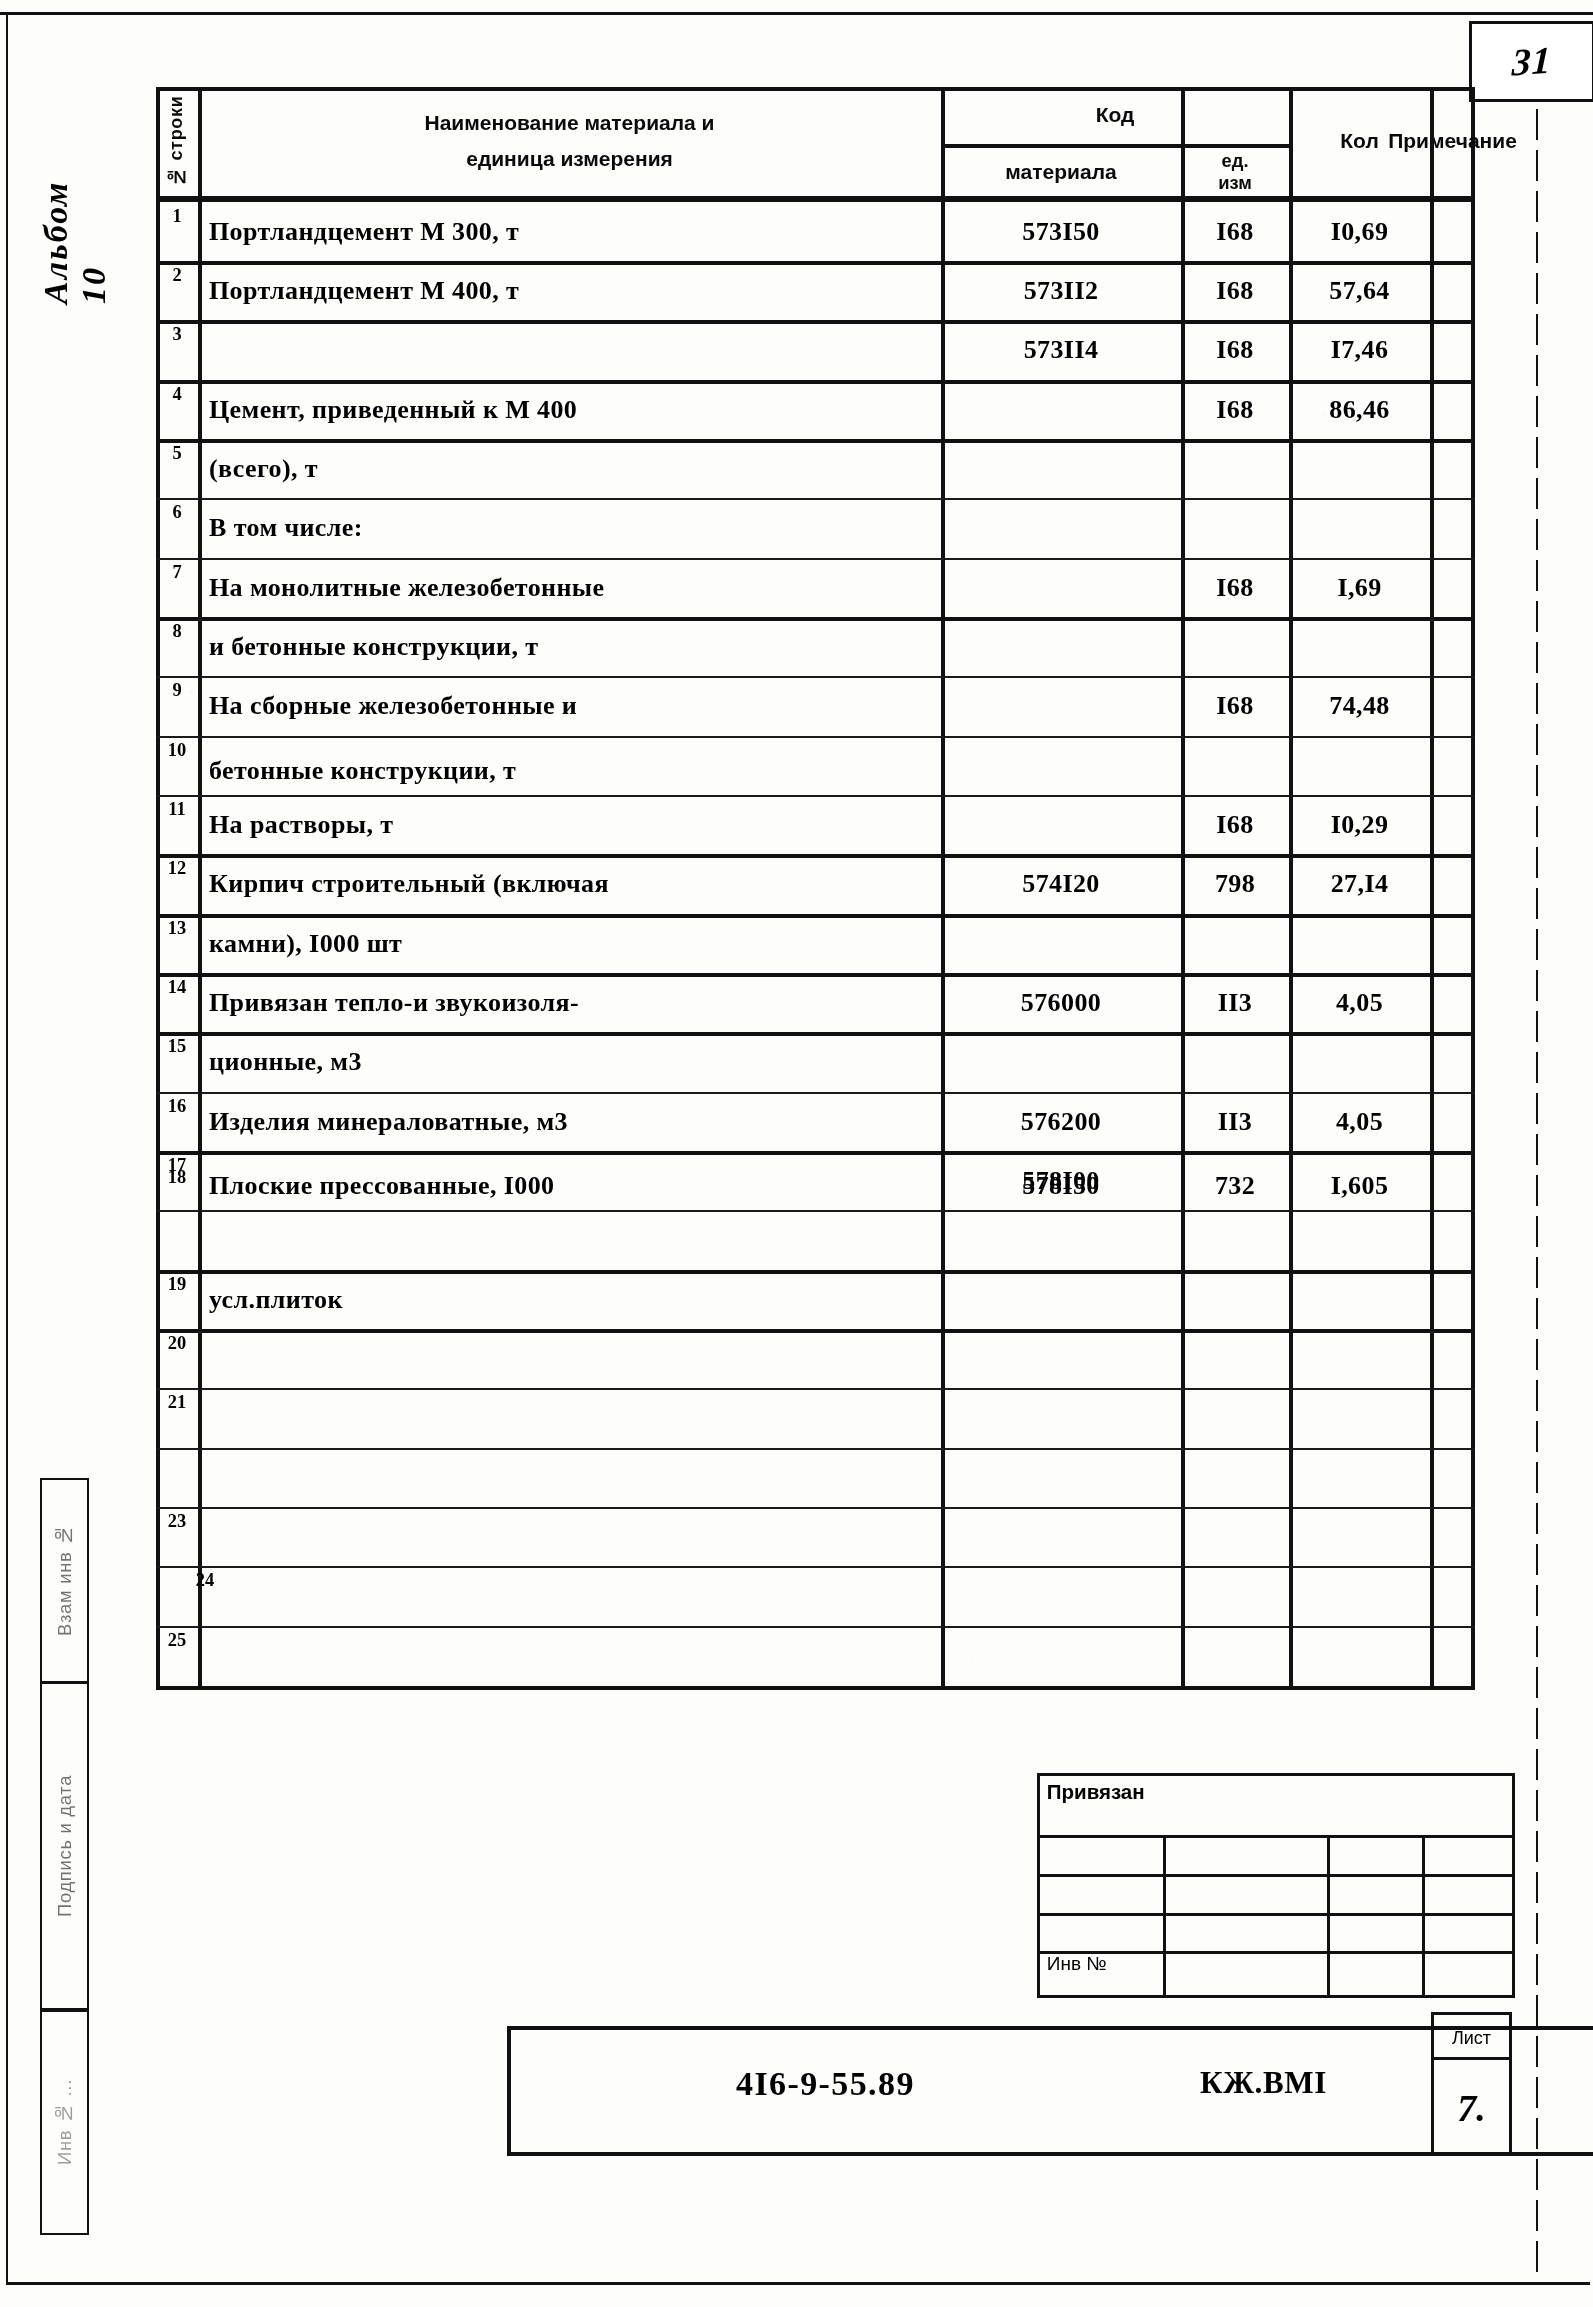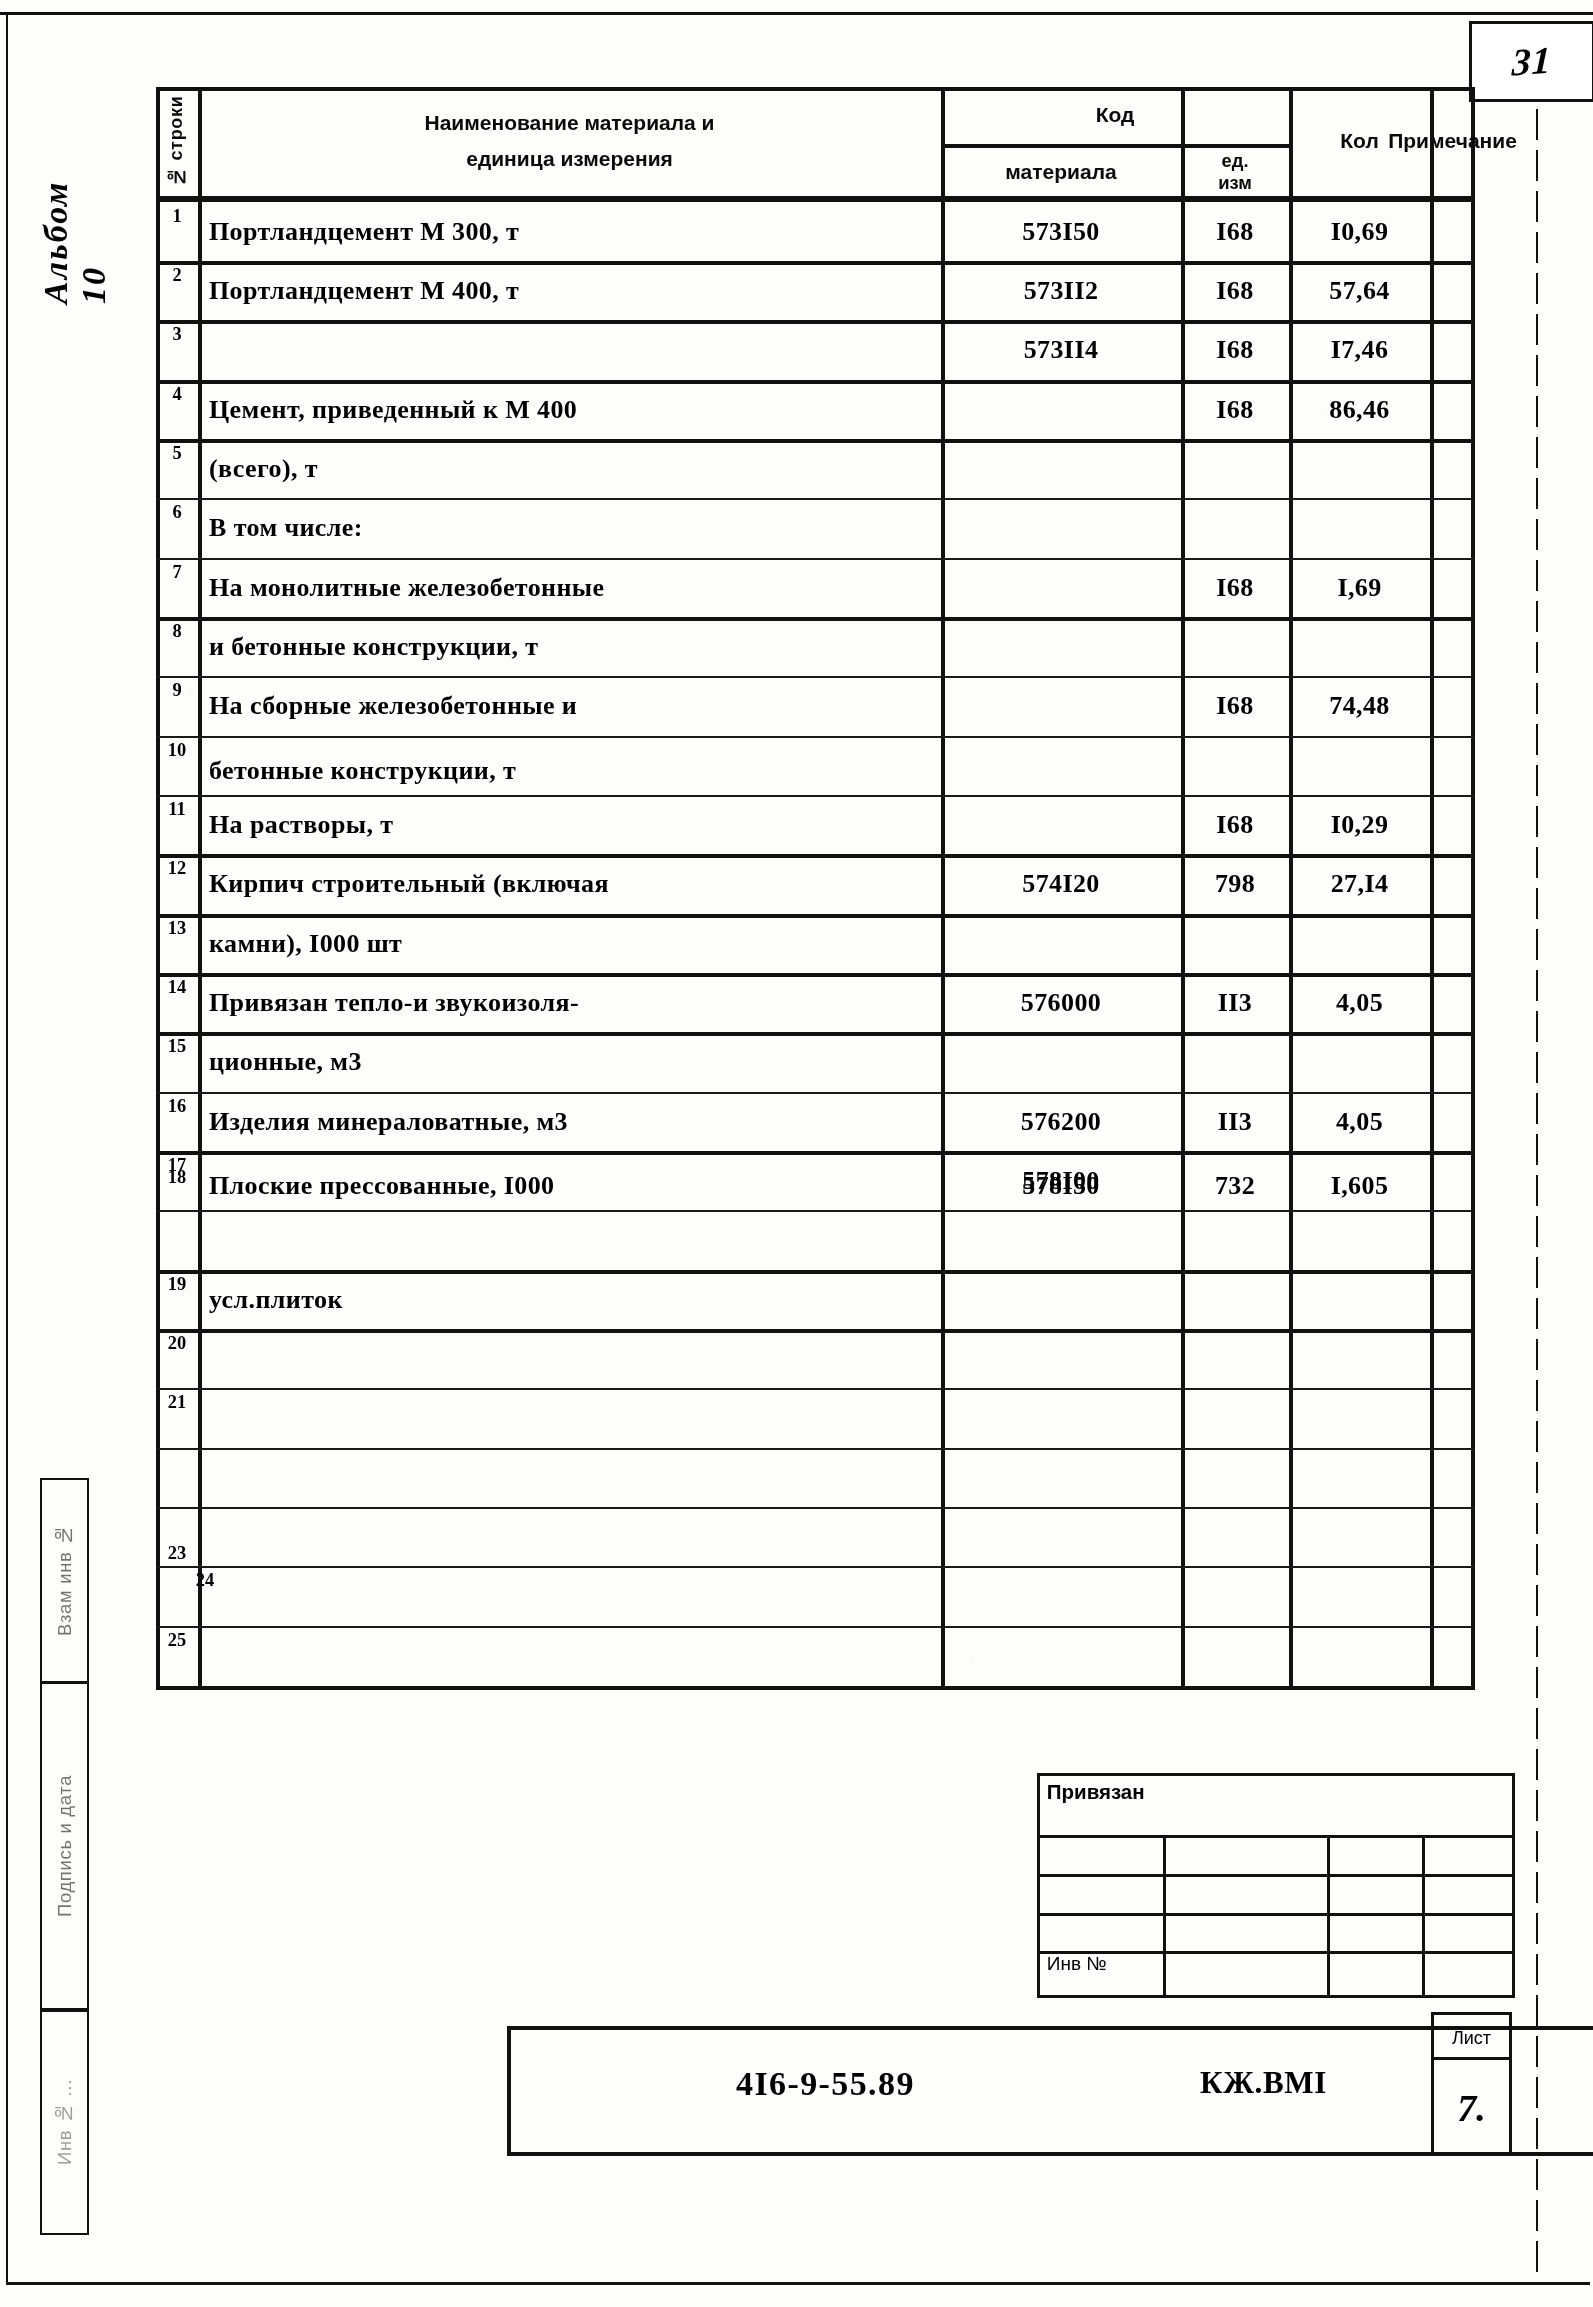--- a/index.html
+++ b/index.html
@@ -315,21 +315,21 @@
       <div class="row" style="top: 1301px; height: 59px;">
         <div class="cell c-num" style="left: 0px; width: 42px; align-items: flex-start; padding-top: 4.1px;">21</div>
         <div class="cell c-name" style="left: 42px; width: 743px;"></div>
         <div class="cell c-code" style="left: 785px; width: 240px;"></div>
         <div class="cell c-unit" style="left: 1025px; width: 108px;"></div>
         <div class="cell c-qty" style="left: 1133px; width: 141px;"></div>
         <div class="cell c-note" style="left: 1274px; width: 45px;"></div>
       </div>
       <div class="rowline" style="top: 1361px;"></div>
       <div class="rowline" style="top: 1420px;"></div>
-      <div class="row" style="top: 1452px; height: 63px;">
+      <div class="row" style="top: 1420px; height: 63px;">
         <div class="cell c-num" style="left: 0px; width: 42px; align-items: flex-start; padding-top: 4.1px;">23</div>
         <div class="cell c-name" style="left: 42px; width: 743px;"></div>
         <div class="cell c-code" style="left: 785px; width: 240px;"></div>
         <div class="cell c-unit" style="left: 1025px; width: 108px;"></div>
         <div class="cell c-qty" style="left: 1133px; width: 141px;"></div>
         <div class="cell c-note" style="left: 1274px; width: 45px;"></div>
       </div>
       <div class="rowline" style="top: 1479px;"></div>
       <div class="row" style="top: 1479px; height: 59px;">
         <div class="cell c-num" style="left: 0px; width: 42px; align-items: flex-start; padding-top: 4.1px; padding-left: 28px;">24</div>

